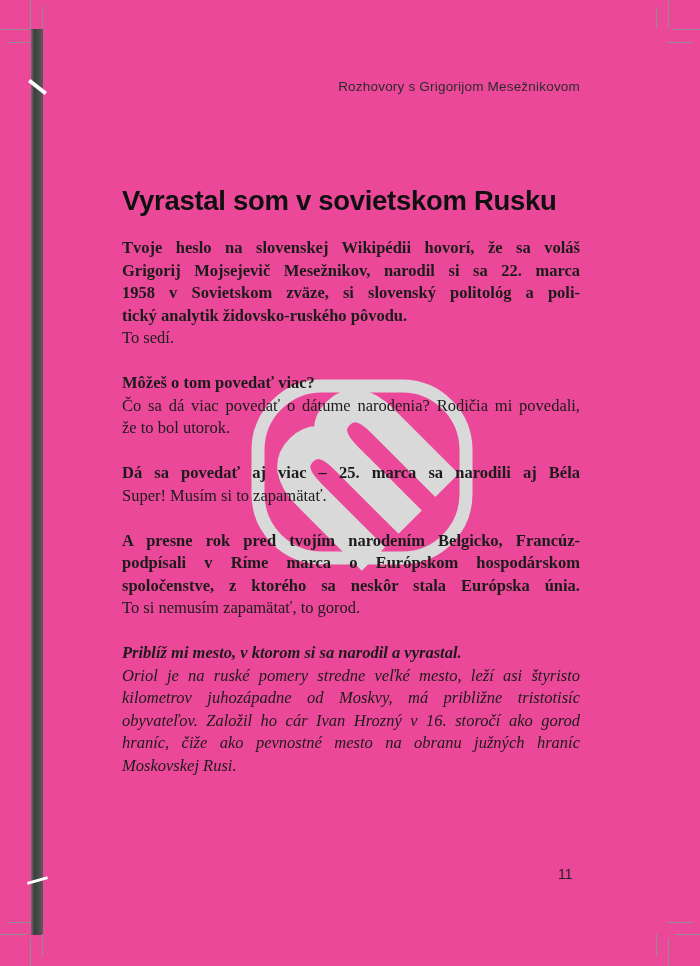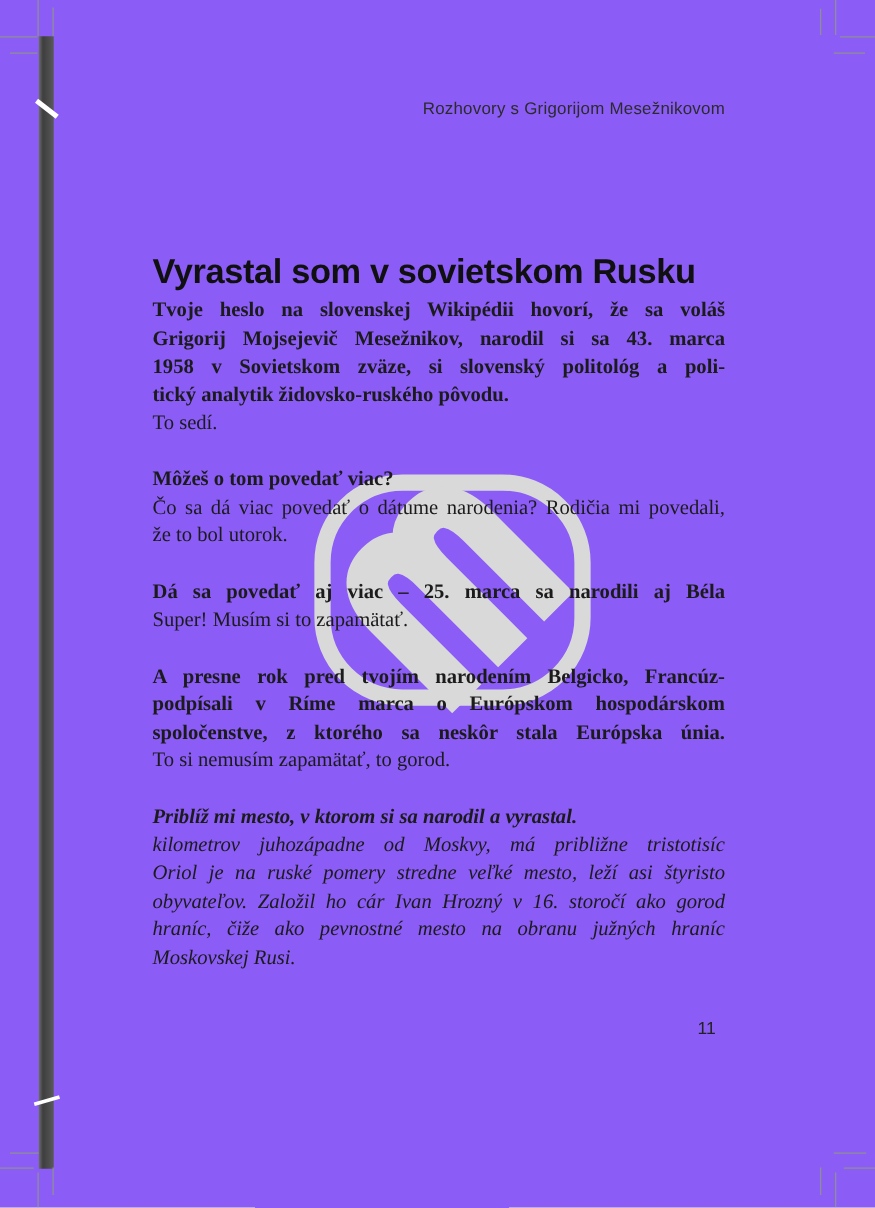--- a/index.html
+++ b/index.html
@@ -1,19 +1,19 @@
 <!DOCTYPE html>
 <html lang="sk"><head>
 <meta charset="utf-8">
 <style>
   html,body{margin:0;padding:0;background:#e9e9e9;}
   .page{
     position:relative;
     width:700px;height:966px;
-    background:#8b5cf6;
+    background:#ec4899;
     overflow:hidden;
     font-family:"Liberation Serif",serif;
   }
   
   .spine{
     position:absolute;left:31px;top:29px;width:12px;height:906px;
     background:linear-gradient(90deg,#6e6e6e 0%,#3e3e3e 28%,#4a4a4a 62%,#5a5a5a 100%);
     z-index:2;
   }
   .scratch{position:absolute;background:#ffffff;z-index:3;}
@@ -46,38 +46,38 @@
   .watermark{position:absolute;left:0;top:0;z-index:0;}
   
   .running-head{
     position:absolute;top:79px;left:0;width:580px;
     text-align:right;
     font-family:"Liberation Sans",sans-serif;
     font-size:13.5px;color:#2b2b2b;letter-spacing:.2px;
     z-index:1;
   }
   .chapter-title{
-    position:absolute;top:183px;left:122px;
+    position:absolute;top:167px;left:122px;
     font-family:"Liberation Sans",sans-serif;
     font-weight:700;font-size:27.5px;color:#101010;
     letter-spacing:-.3px;
     z-index:1;
   }
   .column{
     position:absolute;left:122px;top:237px;width:458px;
     font-size:16.5px;line-height:22.5px;color:#1b1b1b;
     z-index:1;
   }
   .qa{margin:0 0 22.5px 0;}
   .qa:last-child{margin-bottom:0;font-style:italic;}
   .q .line{font-weight:700;}
   .line{white-space:nowrap;}
   .line.j{text-align:justify;text-align-last:justify;}
   .pageno{
-    position:absolute;top:814px;left:558px;
+    position:absolute;top:866px;left:558px;
     font-family:"Liberation Sans",sans-serif;
     font-size:14px;color:#222222;
     z-index:1;
   }
 </style>
 </head>
 <body>
 
 <div class="page">
 
@@ -110,21 +110,21 @@
 
   <div class="running-head">Rozhovory s Grigorijom Mesežnikovom</div>
 
   <h1 class="chapter-title">Vyrastal som v sovietskom Rusku</h1>
 
   <div class="column">
 
     <div class="qa">
       <div class="q">
         <div class="line j">Tvoje heslo na slovenskej Wikipédii hovorí, že sa voláš</div>
-        <div class="line j">Grigorij Mojsejevič Mesežnikov, narodil si sa 43. marca</div>
+        <div class="line j">Grigorij Mojsejevič Mesežnikov, narodil si sa 22. marca</div>
         <div class="line j">1958 v Sovietskom zväze, si slovenský politológ a poli-</div>
         <div class="line">tický analytik židovsko-ruského pôvodu.</div>
       </div>
       <div class="a">
         <div class="line">To sedí.</div>
       </div>
     </div>
 
     <div class="qa">
       <div class="q">
@@ -154,22 +154,22 @@
       <div class="a">
         <div class="line">To si nemusím zapamätať, to gorod.</div>
       </div>
     </div>
 
     <div class="qa">
       <div class="q">
         <div class="line">Priblíž mi mesto, v ktorom si sa narodil a vyrastal.</div>
       </div>
       <div class="a">
+        <div class="line j">Oriol je na ruské pomery stredne veľké mesto, leží asi štyristo</div>
         <div class="line j">kilometrov juhozápadne od Moskvy, má približne tristotisíc</div>
-        <div class="line j">Oriol je na ruské pomery stredne veľké mesto, leží asi štyristo</div>
         <div class="line j">obyvateľov. Založil ho cár Ivan Hrozný v 16. storočí ako gorod</div>
         <div class="line j">hraníc, čiže ako pevnostné mesto na obranu južných hraníc</div>
         <div class="line">Moskovskej Rusi.</div>
       </div>
     </div>
 
   </div>
 
   <div class="pageno">11</div>
 

